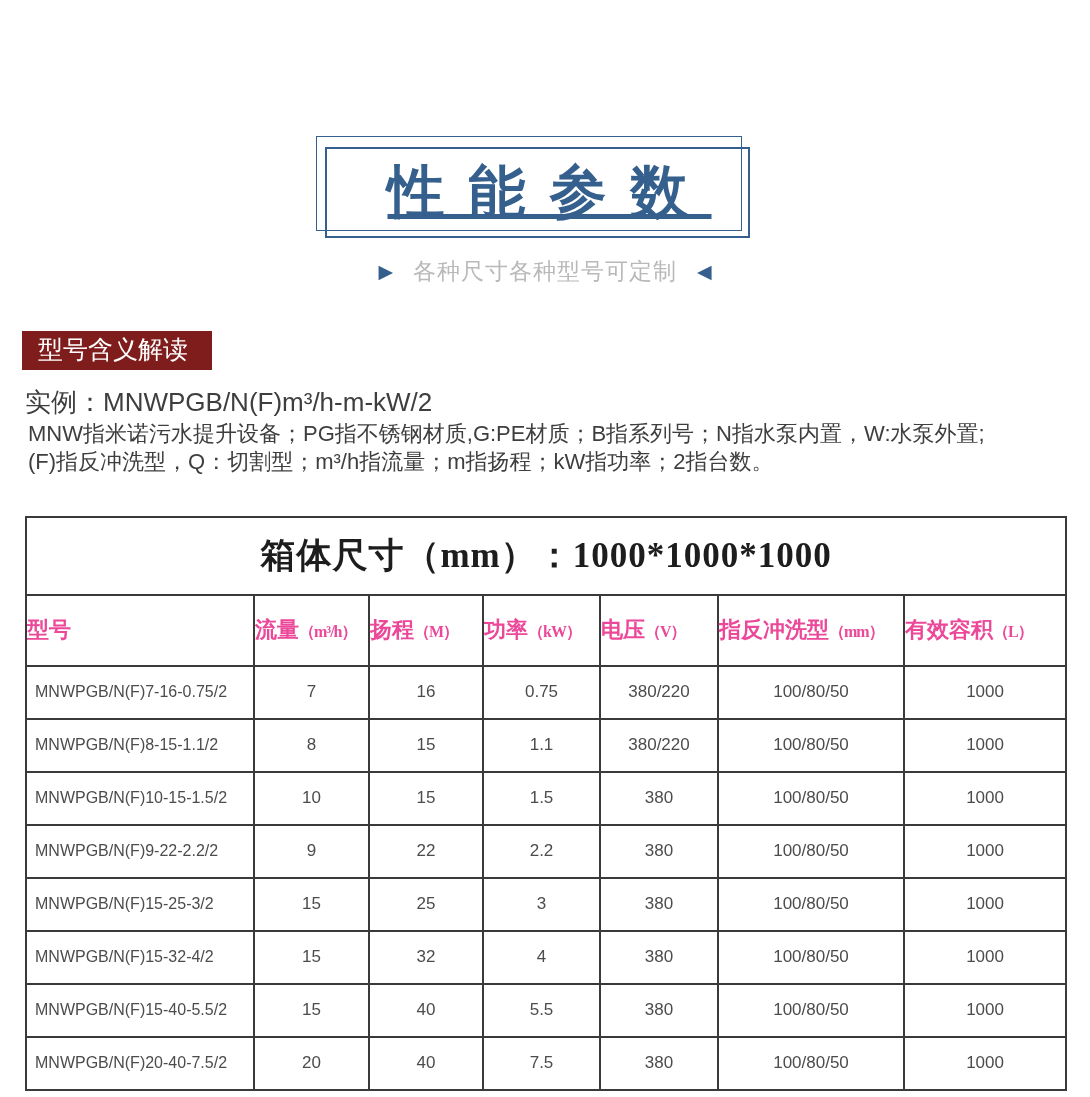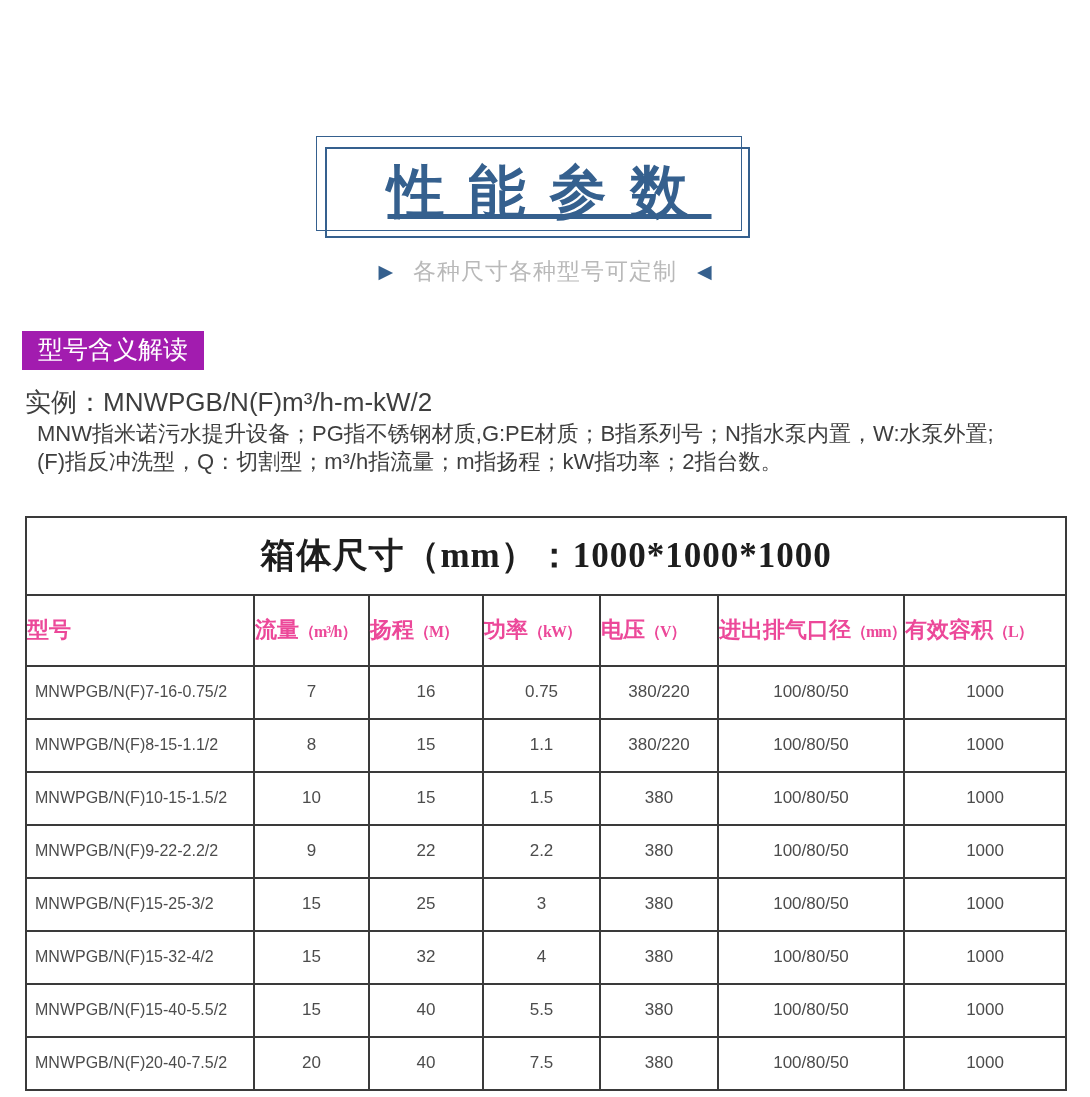--- a/index.html
+++ b/index.html
@@ -45,30 +45,30 @@
   }
   .subtitle .arrow { color:#35608e; font-size:19px; line-height:1; }
   .subtitle .sub-text {
     color:#b9b9b9; font-size:23px; letter-spacing:1px; white-space:nowrap;
   }
 
   
   .model-section { margin:44px 25px 0 22px; }
   .model-tag {
     display:inline-block;
-    background:#a21caf; color:#ffffff;
-    font-size:25px; padding:5px 16px 6px 16px;
+    background:#7f1d1d; color:#ffffff;
+    font-size:25px; padding:5px 24px 6px 16px;
     line-height:1.1;
   }
   .example-line {
     margin-top:15px; margin-left:3px;
     font-size:26px; color:#3e3e3e; white-space:nowrap;
   }
   .desc-line {
-    margin-left:15px;
+    margin-left:6px;
     font-size:22px; line-height:28px; color:#3e3e3e; white-space:nowrap;
   }
   .desc-line:first-of-type { margin-top:3px; }
 
   
   table.spec-table {
     margin:40px 0 0 25px;
     width:1040px;
     table-layout:fixed;
     border-collapse:collapse;
@@ -138,21 +138,21 @@
   <tbody>
     <tr>
       <td class="caption-cell" colspan="7">箱体尺寸（mm）：1000*1000*1000</td>
     </tr>
     <tr class="col-headers">
         <th><span>型号</span></th>
         <th><span>流量</span><span class="unit">（m³/h）</span></th>
         <th><span>扬程</span><span class="unit">（M）</span></th>
         <th><span>功率</span><span class="unit">（kW）</span></th>
         <th><span>电压</span><span class="unit">（V）</span></th>
-        <th><span>进出排气口径</span><span class="unit">（mm）</span></th>
+        <th><span>指反冲洗型</span><span class="unit">（mm）</span></th>
         <th><span>有效容积</span><span class="unit">（L）</span></th>
       </tr>
   <tr class="data-row">
         <td class="model-cell">MNWPGB/N(F)7-16-0.75/2</td>
         <td class="value-cell">7</td>
         <td class="value-cell">16</td>
         <td class="value-cell">0.75</td>
         <td class="value-cell">380/220</td>
         <td class="value-cell">100/80/50</td>
         <td class="value-cell">1000</td>

